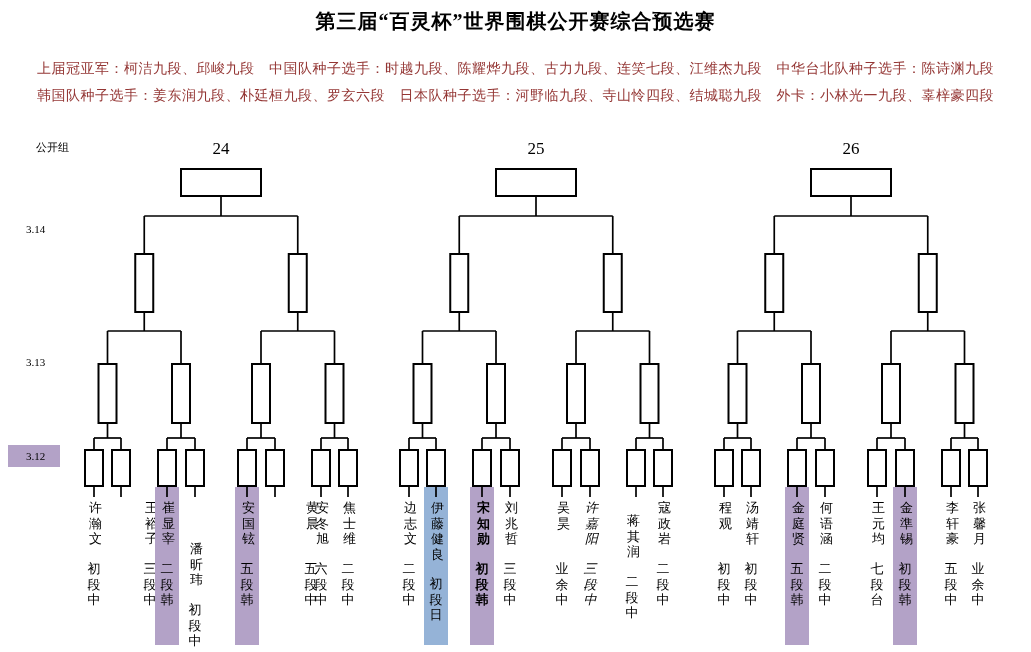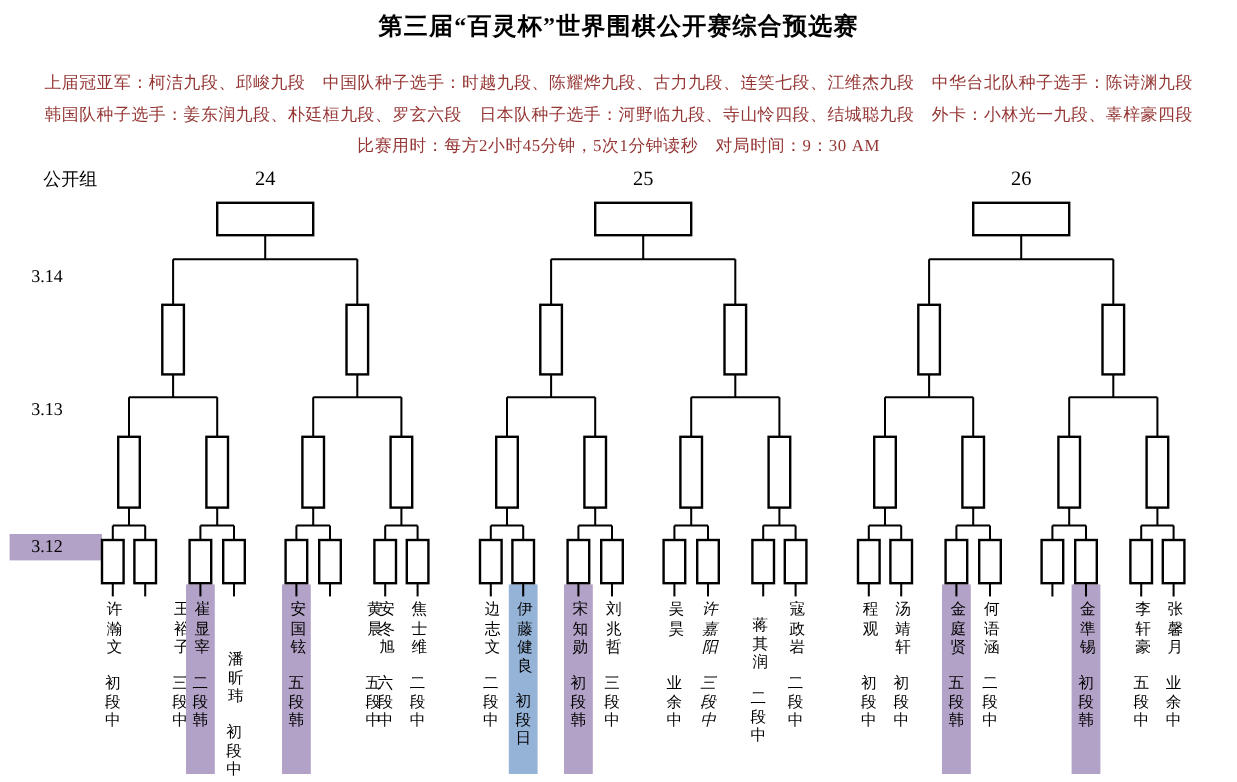--- a/index.html
+++ b/index.html
@@ -19,26 +19,26 @@
     position:absolute;top:8px;left:0;width:100%;
     text-align:center;font-size:20px;font-weight:bold;letter-spacing:1px;
   }
   .info{
     position:absolute;left:0;width:100%;text-align:center;
     font-size:14px;color:var(--info-color);letter-spacing:0.5px;
   }
   .info1{top:60px;}
   .info2{top:87px;}
   .info3{top:113px;}
-  .side-label{position:absolute;font-size:15px;}
+  .side-label{position:absolute;font-size:11px;}
   .group-label{left:36px;top:140px;}
   .r314{left:26px;top:223px;}
-  .r313{left:26px;top:334px;}
+  .r313{left:26px;top:356px;}
   .r312{
-    left:8px;top:445px;width:77px;height:22px;box-sizing:border-box;
+    left:8px;top:445px;width:52px;height:22px;box-sizing:border-box;
     background:var(--hl-purple);padding-left:18px;line-height:22px;
   }
   .bracket-num{
     position:absolute;top:139px;transform:translateX(-50%);
     font-size:17px;
   }
   #players{position:absolute;inset:0;z-index:1;}
   #bracket-svg{position:absolute;left:0;top:0;z-index:2;pointer-events:none;}
   #bracket-nums{position:absolute;inset:0;}
   .bl{stroke:var(--line-color);stroke-width:1.7;}
@@ -55,21 +55,20 @@
 </style>
 </head>
 <body>
 
 <div class="page">
 
   <div class="title">第三届“百灵杯”世界围棋公开赛综合预选赛</div>
 
   <div class="info info1">上届冠亚军：柯洁九段、邱峻九段　中国队种子选手：时越九段、陈耀烨九段、古力九段、连笑七段、江维杰九段　中华台北队种子选手：陈诗渊九段</div>
   <div class="info info2">韩国队种子选手：姜东润九段、朴廷桓九段、罗玄六段　日本队种子选手：河野临九段、寺山怜四段、结城聪九段　外卡：小林光一九段、辜梓豪四段</div>
-  <div class="info info3">比赛用时：每方2小时45分钟，5次1分钟读秒　对局时间：9：30 AM</div>
 
   <div class="side-label group-label">公开组</div>
   <div class="side-label r314">3.14</div>
   <div class="side-label r313">3.13</div>
   <div class="side-label r312">3.12</div>
 
   <div id="players">
       <div class="pcol" style="left: 82px;">
         <div class="pname">许瀚文</div>
         <div class="prank">初段中</div>
@@ -103,21 +102,21 @@
         <div class="prank">二段中</div>
       </div>
       <div class="pcol" style="left: 397px;">
         <div class="pname">边志文</div>
         <div class="prank">二段中</div>
       </div>
       <div class="pcol hl-blue" style="left: 424px;">
         <div class="pname">伊藤健良</div>
         <div class="prank">初段日</div>
       </div>
-      <div class="pcol hl-purple" style="left: 470px;">
+      <div class="pcol hl-purple" style="left: 470px; font-weight: bold;">
         <div class="pname">宋知勋</div>
         <div class="prank">初段韩</div>
       </div>
       <div class="pcol" style="left: 498px;">
         <div class="pname">刘兆哲</div>
         <div class="prank">三段中</div>
       </div>
       <div class="pcol" style="left: 550px;">
         <div class="pname">吴昊</div>
         <div class="prank">业余中</div>
@@ -142,20 +141,24 @@
         <div class="pname">汤靖轩</div>
         <div class="prank">初段中</div>
       </div>
       <div class="pcol hl-purple" style="left: 785px;">
         <div class="pname">金庭贤</div>
         <div class="prank">五段韩</div>
       </div>
       <div class="pcol" style="left: 813px;">
         <div class="pname">何语涵</div>
         <div class="prank">二段中</div>
+      </div>
+      <div class="pcol" style="left: 865px;">
+        <div class="pname">王元均</div>
+        <div class="prank">七段台</div>
       </div>
       <div class="pcol hl-purple" style="left: 893px;">
         <div class="pname">金準锡</div>
         <div class="prank">初段韩</div>
       </div>
       <div class="pcol" style="left: 939px;">
         <div class="pname">李轩豪</div>
         <div class="prank">五段中</div>
       </div>
       <div class="pcol" style="left: 966px;">

